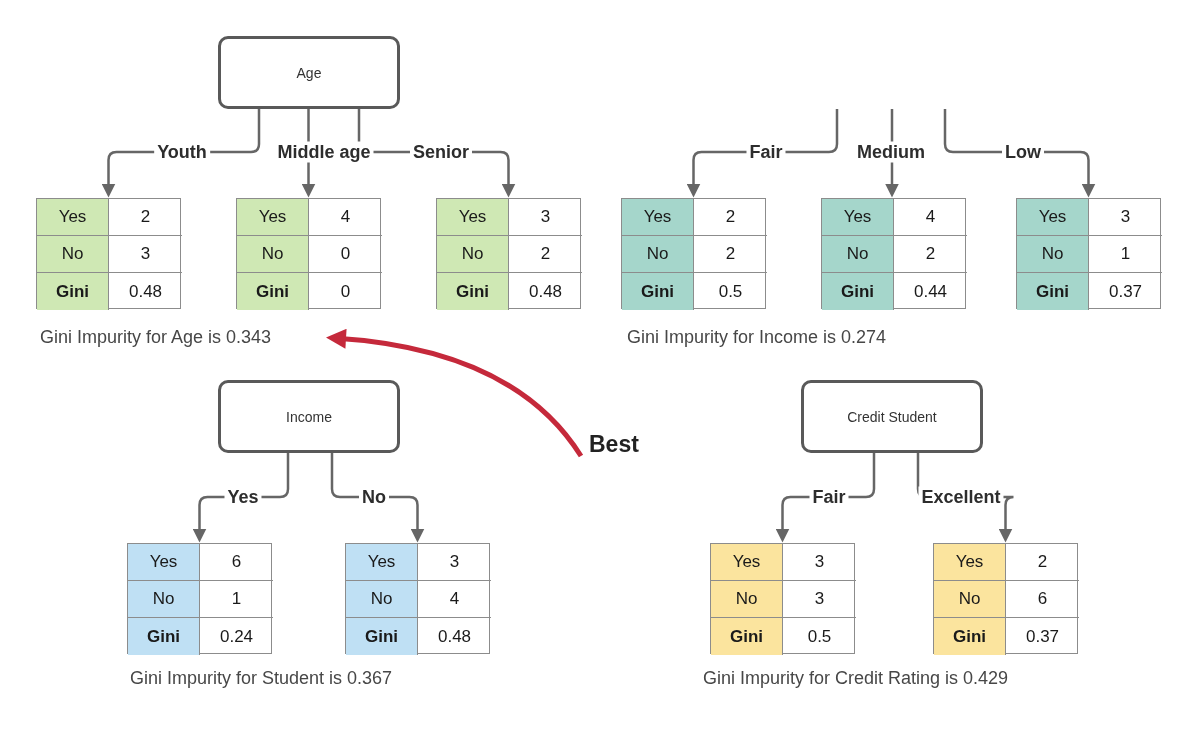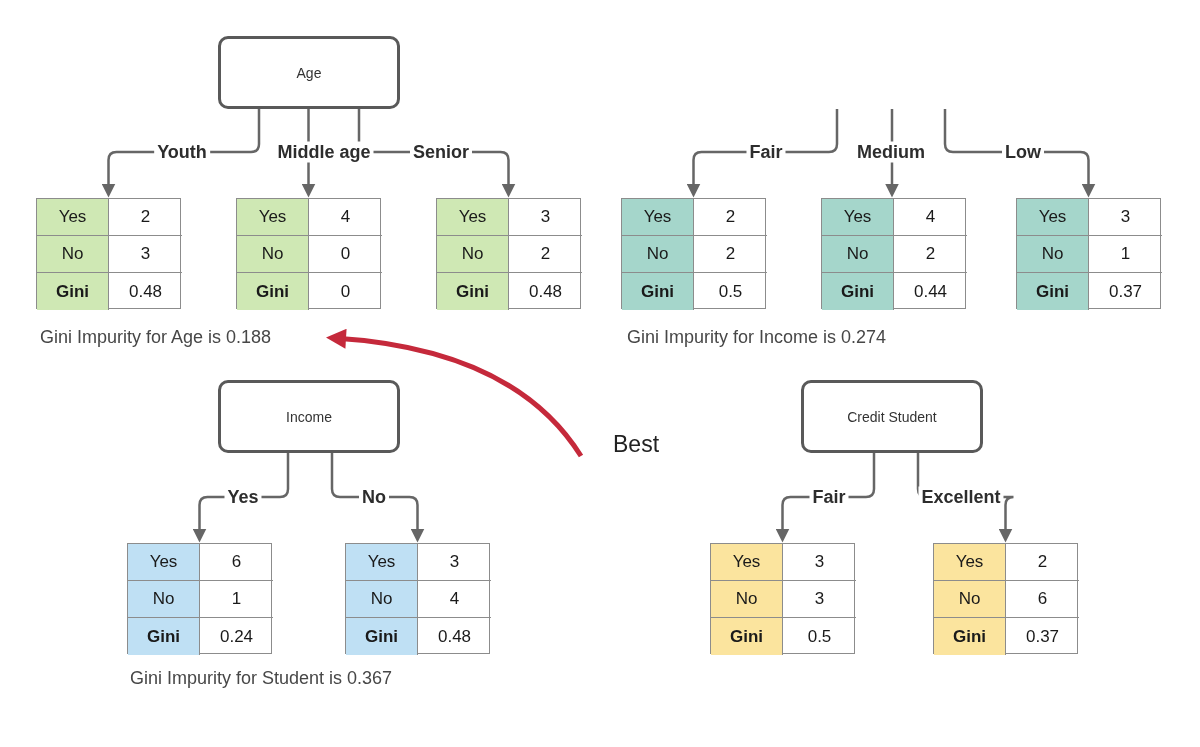--- a/index.html
+++ b/index.html
@@ -38,21 +38,21 @@
   .fill-age   .cell.lab { background:#cfe8b4; }
   .fill-inc   .cell.lab { background:#a5d6cb; }
   .fill-stu   .cell.lab { background:#bfe0f4; }
   .fill-cre   .cell.lab { background:#fbe49e; }
 
   .caption {
     position:absolute; font-size:18px; color:#474747; white-space:nowrap;
   }
   .best {
     position:absolute; left:589px; top:431px;
-    font-size:23px; font-weight:400; color:#222222;margin-left:24px;
+    font-size:23px; font-weight:700; color:#222222;
   }
 </style>
 </head>
 <body>
 
 <div id="canvas">
 
   <svg id="wires" width="1200" height="747" viewBox="0 0 1200 747">
     <defs>
       <marker id="ah" markerUnits="userSpaceOnUse" markerWidth="14" markerHeight="14" viewBox="0 0 10 10" refX="7.5" refY="5" orient="auto">
@@ -104,21 +104,21 @@
     <div class="cell val">0</div>
   </div>
   <div class="dtable fill-age" style="left:436px;top:198px">
     <div class="cell lab">Yes</div>
     <div class="cell val">3</div>
     <div class="cell lab">No</div>
     <div class="cell val">2</div>
     <div class="cell lab">Gini</div>
     <div class="cell val">0.48</div>
   </div>
-  <div class="caption" style="left:40px;top:327px">Gini Impurity for Age is 0.188</div>
+  <div class="caption" style="left:40px;top:327px">Gini Impurity for Age is 0.343</div>
 
   <div class="blabel" style="left:766px;top:152px">Fair</div>
   <div class="blabel" style="left:891px;top:152px">Medium</div>
   <div class="blabel" style="left:1023px;top:152px">Low</div>
 
   <div class="dtable fill-inc" style="left:621px;top:198px">
     <div class="cell lab">Yes</div>
     <div class="cell val">2</div>
     <div class="cell lab">No</div>
     <div class="cell val">2</div>
@@ -182,16 +182,17 @@
     <div class="cell val">0.5</div>
   </div>
   <div class="dtable fill-cre" style="left:933px;top:543px">
     <div class="cell lab">Yes</div>
     <div class="cell val">2</div>
     <div class="cell lab">No</div>
     <div class="cell val">6</div>
     <div class="cell lab">Gini</div>
     <div class="cell val">0.37</div>
   </div>
+  <div class="caption" style="left:703px;top:668px">Gini Impurity for Credit Rating is 0.429</div>
 
   <div class="best">Best</div>
 
 </div>
 
 </body></html>

